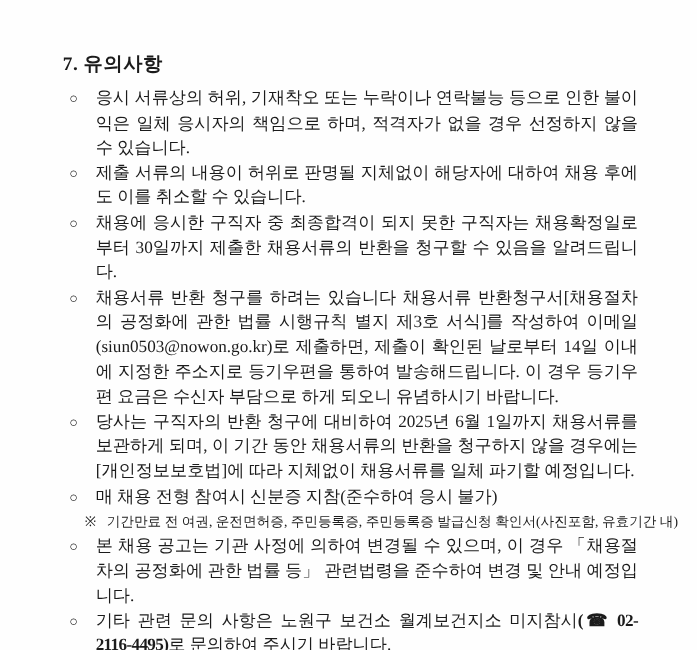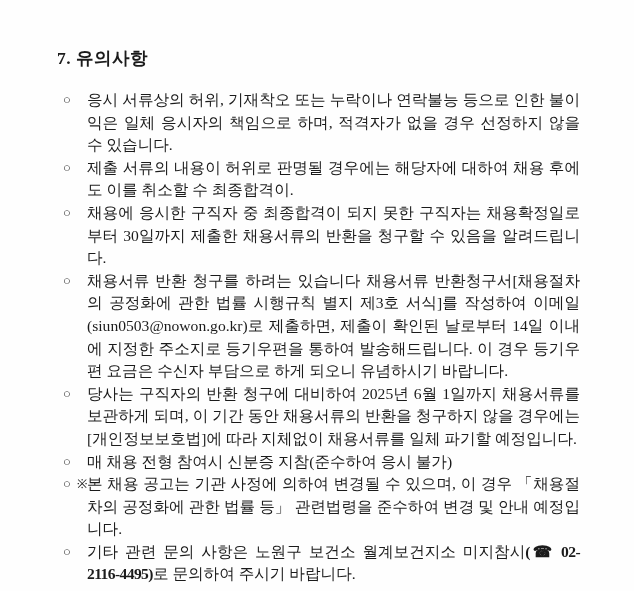--- a/index.html
+++ b/index.html
@@ -13,21 +13,21 @@
     width: 634px;
     height: 591px;
     background: #fefefe;
     padding: 46px 54px 0 57px;
     overflow: hidden;
   }
   .title {
     font-size: 17.5px;
     font-weight: bold;
     letter-spacing: 0.5px;
-    margin-bottom: 19px;
+    margin-bottom: 9px;
   }
   .doc-body {
     font-size: 15.6px;
     line-height: 22.6px;
     text-align: justify;
   }
   .bullet {
     position: relative;
     padding-left: 30px;
   }
@@ -66,21 +66,21 @@
 
   <div class="doc-body">
 
     <div class="bullet">
       <span class="marker">○</span>
       <span>응시 서류상의 허위, 기재착오 또는 누락이나 연락불능 등으로 인한 불이익은 일체 응시자의 책임으로 하며, 적격자가 없을 경우 선정하지 않을 수 있습니다.</span>
     </div>
 
     <div class="bullet">
       <span class="marker">○</span>
-      <span>제출 서류의 내용이 허위로 판명될 경우에는 해당자에 대하여 채용 후에도 이를 취소할 수 최종합격이.</span>
+      <span>제출 서류의 내용이 허위로 판명될 지체없이 해당자에 대하여 채용 후에도 이를 취소할 수 있습니다.</span>
     </div>
 
     <div class="bullet">
       <span class="marker">○</span>
       <span>채용에 응시한 구직자 중 최종합격이 되지 못한 구직자는 채용확정일로부터 30일까지 제출한 채용서류의 반환을 청구할 수 있음을 알려드립니다.</span>
     </div>
 
     <div class="bullet">
       <span class="marker">○</span>
       <span>채용서류 반환 청구를 하려는 있습니다 채용서류 반환청구서[채용절차의 공정화에 관한 법률 시행규칙 별지 제3호 서식]를 작성하여 이메일 (siun0503@nowon.go.kr)로 제출하면, 제출이 확인된 날로부터 14일 이내에 지정한 주소지로 등기우편을 통하여 발송해드립니다. 이 경우 등기우편 요금은 수신자 부담으로 하게 되오니 유념하시기 바랍니다.</span>
@@ -91,20 +91,21 @@
       <span>당사는 구직자의 반환 청구에 대비하여 2025년 6월 1일까지 채용서류를 보관하게 되며, 이 기간 동안 채용서류의 반환을 청구하지 않을 경우에는 [개인정보보호법]에 따라 지체없이 채용서류를 일체 파기할 예정입니다.</span>
     </div>
 
     <div class="bullet">
       <span class="marker">○</span>
       <span>매 채용 전형 참여시 신분증 지참(준수하여 응시 불가)</span>
     </div>
 
     <div class="footnote">
       <span class="fn-marker">※</span>
+      <span>기간만료 전 여권, 운전면허증, 주민등록증, 주민등록증 발급신청 확인서(사진포함, 유효기간 내)</span>
     </div>
 
     <div class="bullet">
       <span class="marker">○</span>
       <span>본 채용 공고는 기관 사정에 의하여 변경될 수 있으며, 이 경우 「채용절차의 공정화에 관한 법률 등」 관련법령을 준수하여 변경 및 안내 예정입니다.</span>
     </div>
 
     <div class="bullet">
       <span class="marker">○</span>
       <span>기타 관련 문의 사항은 노원구 보건소 월계보건지소 미지참시</span><span class="phone-bold">(☎ 02-2116-4495)</span><span>로 문의하여 주시기 바랍니다.</span>

